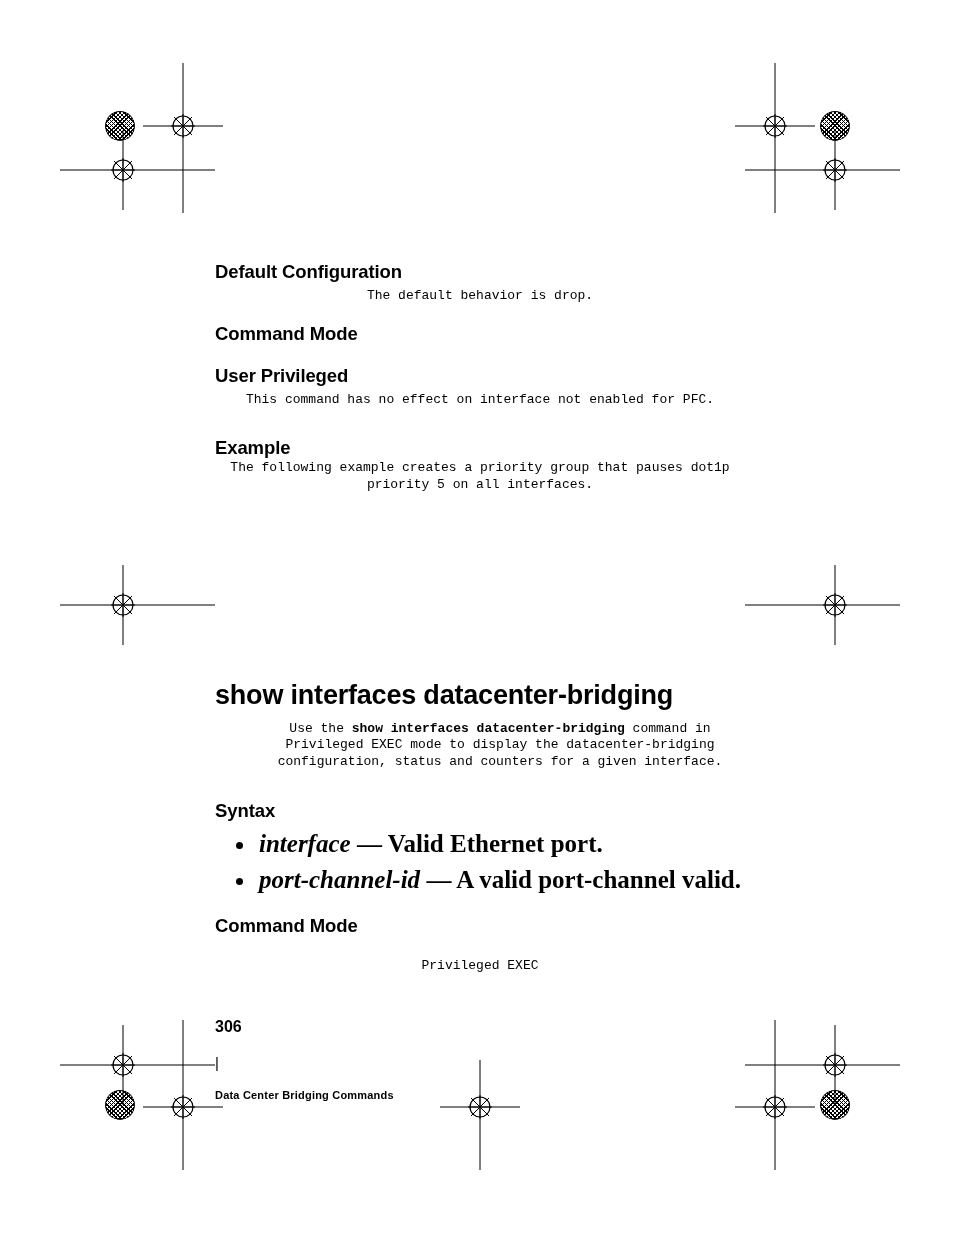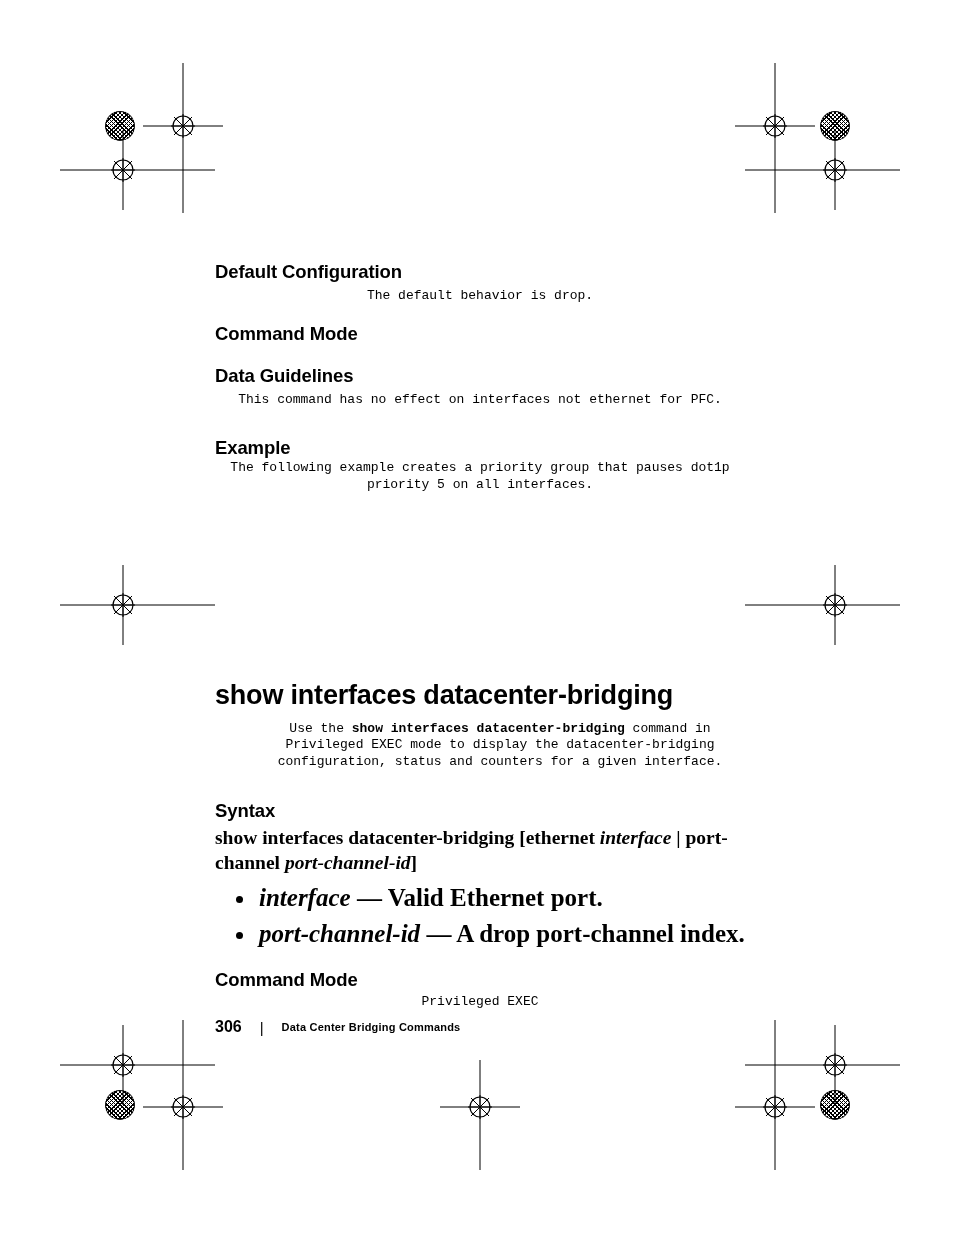--- a/index.html
+++ b/index.html
@@ -54,22 +54,22 @@
   }
   .italic { font-style: italic; }
   .bold { font-weight: 700; }
   .footer {
     position: absolute;
     left: 215px;
     top: 1018px;
     font-family: "Helvetica Neue", Helvetica, Arial, sans-serif;
     font-size: 15px;
     display: flex;
-    align-items: center;
     gap: 18px;
+    flex-direction: column;
   }
   .footer .pnum { font-weight: 700; font-size: 16px; }
   .footer .divider { color: #000; }
   .footer .chap { letter-spacing: 0.2px; font-size: 11px; font-weight: bold; }
 
   
   .reg {
     position: absolute;
     pointer-events: none;
   }
@@ -250,48 +250,45 @@
     </g>
   </svg>
 
   <div class="content">
 
     <div class="hdr">Default Configuration</div>
     <div class="para" style="margin-top:4px;">The default behavior is drop.</div>
 
     <div class="hdr" style="margin-top:18px;">Command Mode</div>
 
-    <div class="hdr" style="margin-top:18px;">Data Guidelines</div>
-    <div class="para" style="margin-top:4px;">This command has no effect on interfaces not ethernet for PFC.</div>
+    <div class="hdr" style="margin-top:18px;">User Privileged</div>
+    <div class="para" style="margin-top:4px;">This command has no effect on interface not enabled for PFC.</div>
 
     <div class="hdr" style="margin-top:28px;">Example</div>
     <div class="para" style="margin-top:0;">The following example creates a priority group that pauses dot1p priority 5 on all interfaces.</div>
 
     <div class="h2" style="margin-top:185px;">show interfaces datacenter-bridging</div>
 
     <div class="para" style="margin-top:8px;margin-left:40px;">
       <span>Use the </span><span class="bold">show interfaces datacenter-bridging</span><span> command in Privileged EXEC mode to display the datacenter-bridging configuration, status and counters for a given interface.</span>
     </div>
 
     <div class="hdr" style="margin-top:28px;">Syntax</div>
-    <div class="syntax-line" style="margin-top:4px;">
-      <span class="bold">show interfaces datacenter-bridging [ethernet </span><span class="bold italic">interface</span><span class="bold"> | port-channel </span><span class="bold italic">port-channel-id</span><span class="bold">]</span>
-    </div>
 
     <ul class="bullets">
       <li>
         <span class="italic">interface</span><span> — Valid Ethernet port.</span>
       </li>
       <li>
-        <span class="italic">port-channel-id</span><span> — A drop port-channel  index.</span>
+        <span class="italic">port-channel-id</span><span> — A valid port-channel  valid.</span>
       </li>
     </ul>
 
     <div class="hdr" style="margin-top:18px;">Command Mode</div>
-    <div class="para" style="margin-top:2px;">Privileged EXEC</div>
+    <div class="para" style="margin-top:20px;">Privileged EXEC</div>
 
   </div>
 
   <div class="footer">
     <span class="pnum">306</span>
     <span class="divider">|</span>
     <span class="chap">Data Center Bridging Commands</span>
   </div>
 
 </div>

